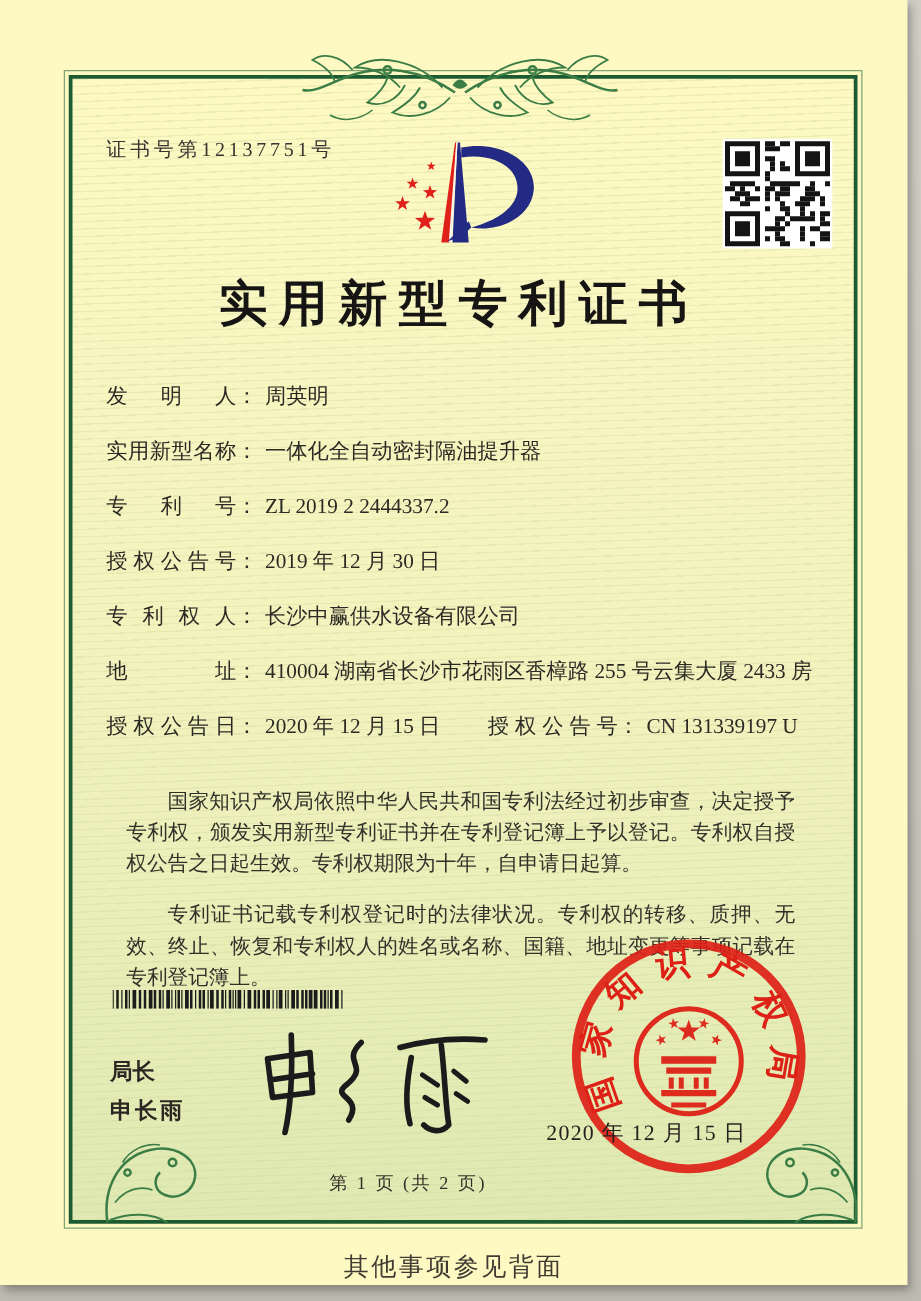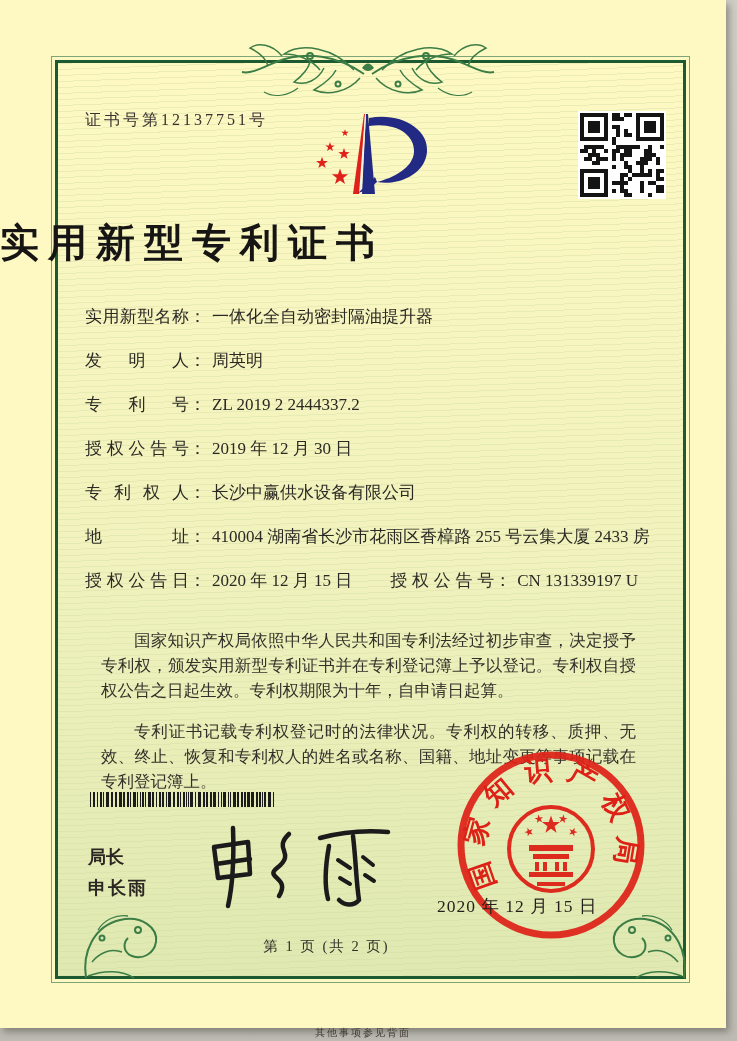--- a/index.html
+++ b/index.html
@@ -15,38 +15,38 @@
   }
   .cert-border{
     position:absolute;left:55px;top:60px;width:625px;height:913px;
     border:3px solid #1c5b31;outline:1px solid #7fa577;outline-offset:3px;
     background:
       linear-gradient(180deg,rgba(214,228,186,0) 0%,rgba(206,223,172,.28) 55%,rgba(198,219,162,.55) 100%),
       repeating-linear-gradient(178deg,rgba(128,164,98,.14) 0 1px,rgba(128,164,98,0) 1px 6px);
   }
   .abs{position:absolute;}
   .cert-no{left:85px;top:110px;font-size:16px;letter-spacing:3px;color:#3a3230;}
-  .title{left:0;top:216px;width:734px;font-size:39px;font-weight:bold;
+  .title{left:0;top:216px;width:734px;text-align:center;font-size:39px;font-weight:bold;
          letter-spacing:9px;color:#161514;}
   .fields{left:85px;top:305px;width:575px;color:#2b2924;font-size:17px;}
   .frow{height:24px;margin-bottom:20px;white-space:nowrap;}
   .lab{display:inline-block;width:104px;text-align:justify;text-align-last:justify;vertical-align:top;}
   .col{display:inline-block;}
   .val{margin-left:6px;}
   .pair2{margin-left:38px;}
   .paras{left:85px;top:612px;width:567px;font-size:16.5px;line-height:25px;color:#33302a;text-align:justify;}
   .paras p{margin:16px;text-indent:2em;}
   .barcode{left:90px;top:792px;}
   .director-title{left:88px;top:845px;font-size:18px;font-weight:600;color:#2b2722;}
   .director-name{left:88px;top:876px;font-size:18px;font-weight:600;color:#2b2722;letter-spacing:2px;}
   .signature{left:192px;top:816px;}
   .seal{left:452px;top:746px;}
   .seal-date{left:437px;top:894px;font-size:17.5px;color:#241f1c;letter-spacing:1px;z-index:5;}
   .page-footer{left:55px;top:937px;width:543px;text-align:center;font-size:14.5px;color:#33302a;letter-spacing:2px;}
-  .back-note{left:0;top:1026px;width:726px;text-align:center;font-size:10px;color:#403a32;letter-spacing:2px;}
+  .back-note{left:0;top:1000px;width:726px;text-align:center;font-size:20px;color:#403a32;letter-spacing:2px;}
   .logo{left:303px;top:106px;}
   .qr{left:578px;top:111px;}
   .orn-top{left:238px;top:32px;}
   .orn-bl{left:78px;top:908px;}
   .orn-br{left:600px;top:908px;transform:scaleX(-1);}
 </style>
 </head>
 <body>
 
 <div class="paper">
@@ -233,22 +233,22 @@
         <rect x="66" y="10" width="12" height="12" fill="#141414"></rect>
         <rect x="2" y="58" width="28" height="28" fill="#141414"></rect>
         <rect x="6" y="62" width="20" height="20" fill="#ffffff"></rect>
         <rect x="10" y="66" width="12" height="12" fill="#141414"></rect>
       </g>
   </svg>
 
   <div class="abs title">实用新型专利证书</div>
 
   <div class="abs fields">
+    <div class="frow"><span class="lab">发明人</span><span class="col">：</span><span class="val">周英明</span></div>
     <div class="frow"><span class="lab">实用新型名称</span><span class="col">：</span><span class="val">一体化全自动密封隔油提升器</span></div>
-    <div class="frow"><span class="lab">发明人</span><span class="col">：</span><span class="val">周英明</span></div>
     <div class="frow"><span class="lab">专利号</span><span class="col">：</span><span class="val">ZL 2019 2 2444337.2</span></div>
     <div class="frow"><span class="lab">授权公告号</span><span class="col">：</span><span class="val">2019 年 12 月 30 日</span></div>
     <div class="frow"><span class="lab">专利权人</span><span class="col">：</span><span class="val">长沙中赢供水设备有限公司</span></div>
     <div class="frow"><span class="lab">地址</span><span class="col">：</span><span class="val">410004 湖南省长沙市花雨区香樟路 255 号云集大厦 2433 房</span></div>
     <div class="frow">
       <span class="lab">授权公告日</span><span class="col">：</span><span class="val">2020 年 12 月 15 日</span><span class="pair2 lab">授权公告号</span><span class="col">：</span><span class="val">CN 131339197 U</span>
     </div>
   </div>
 
   <div class="abs paras">

